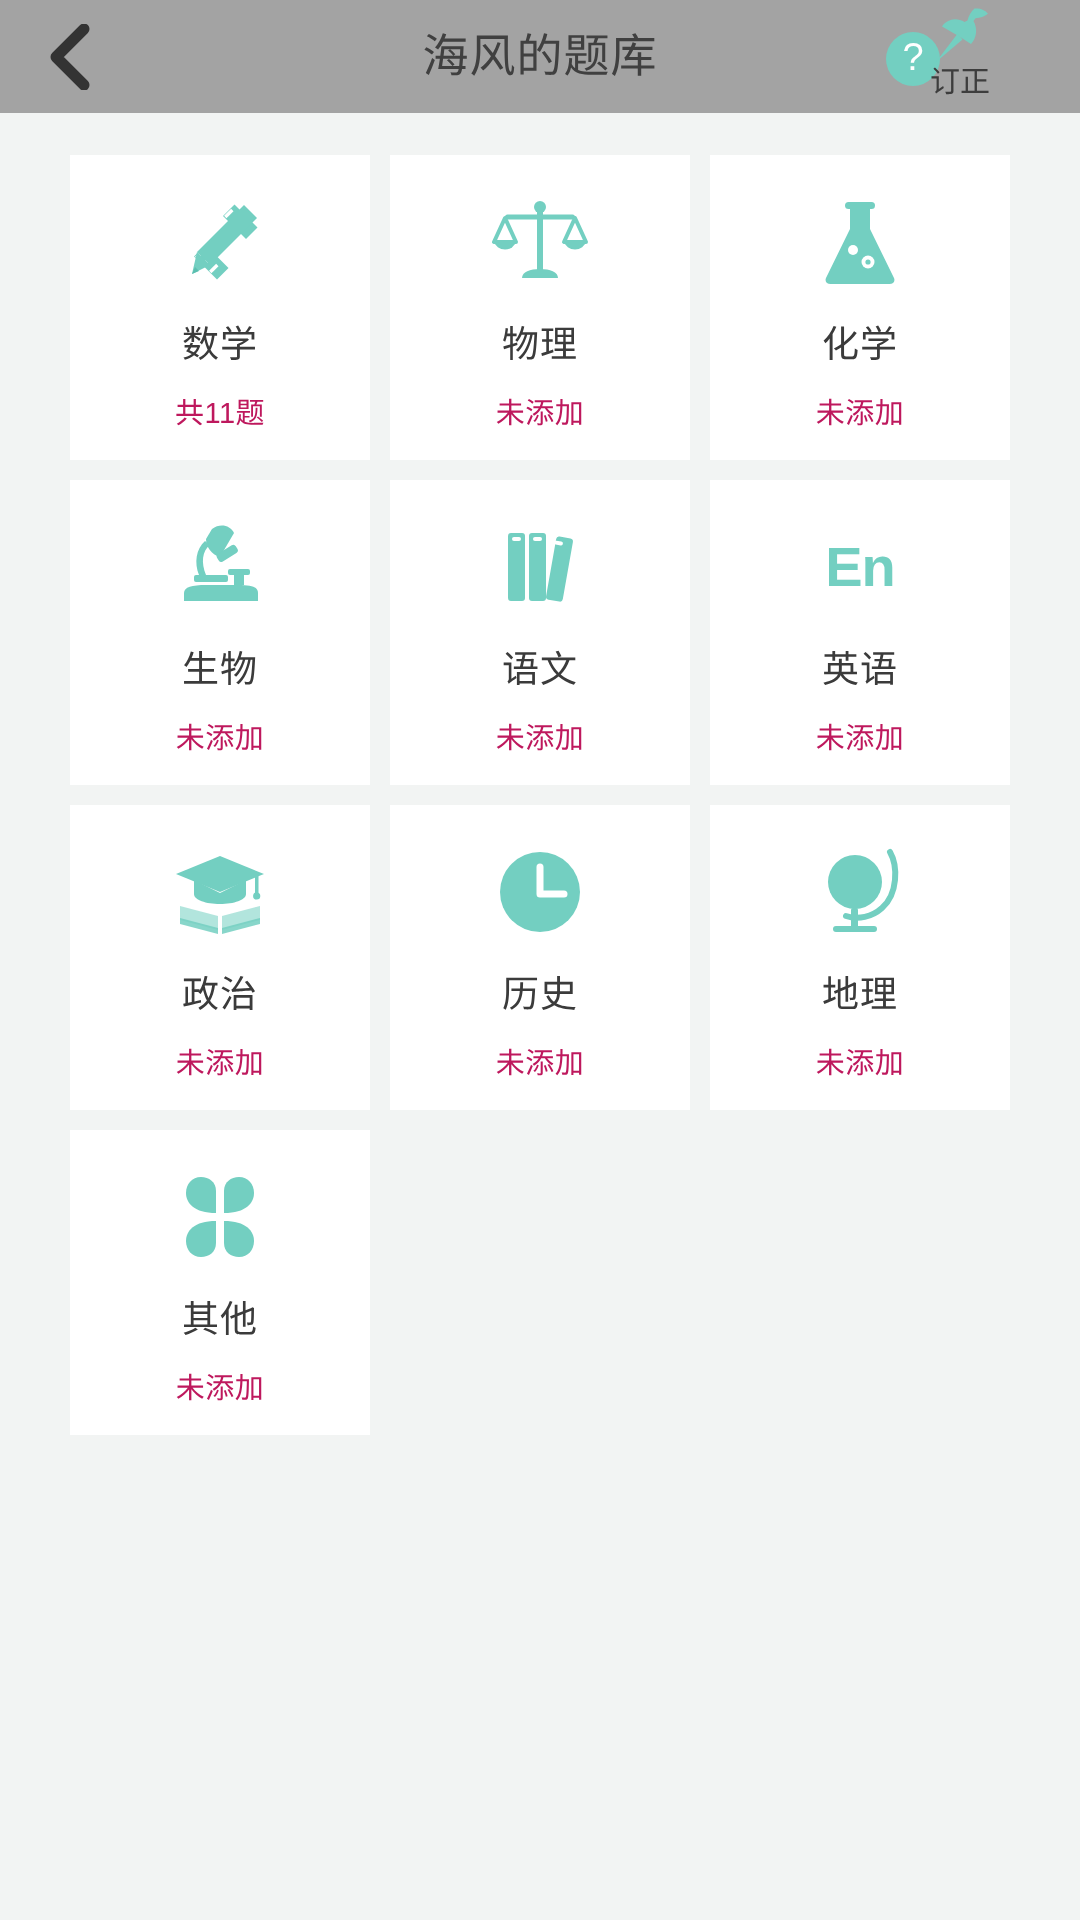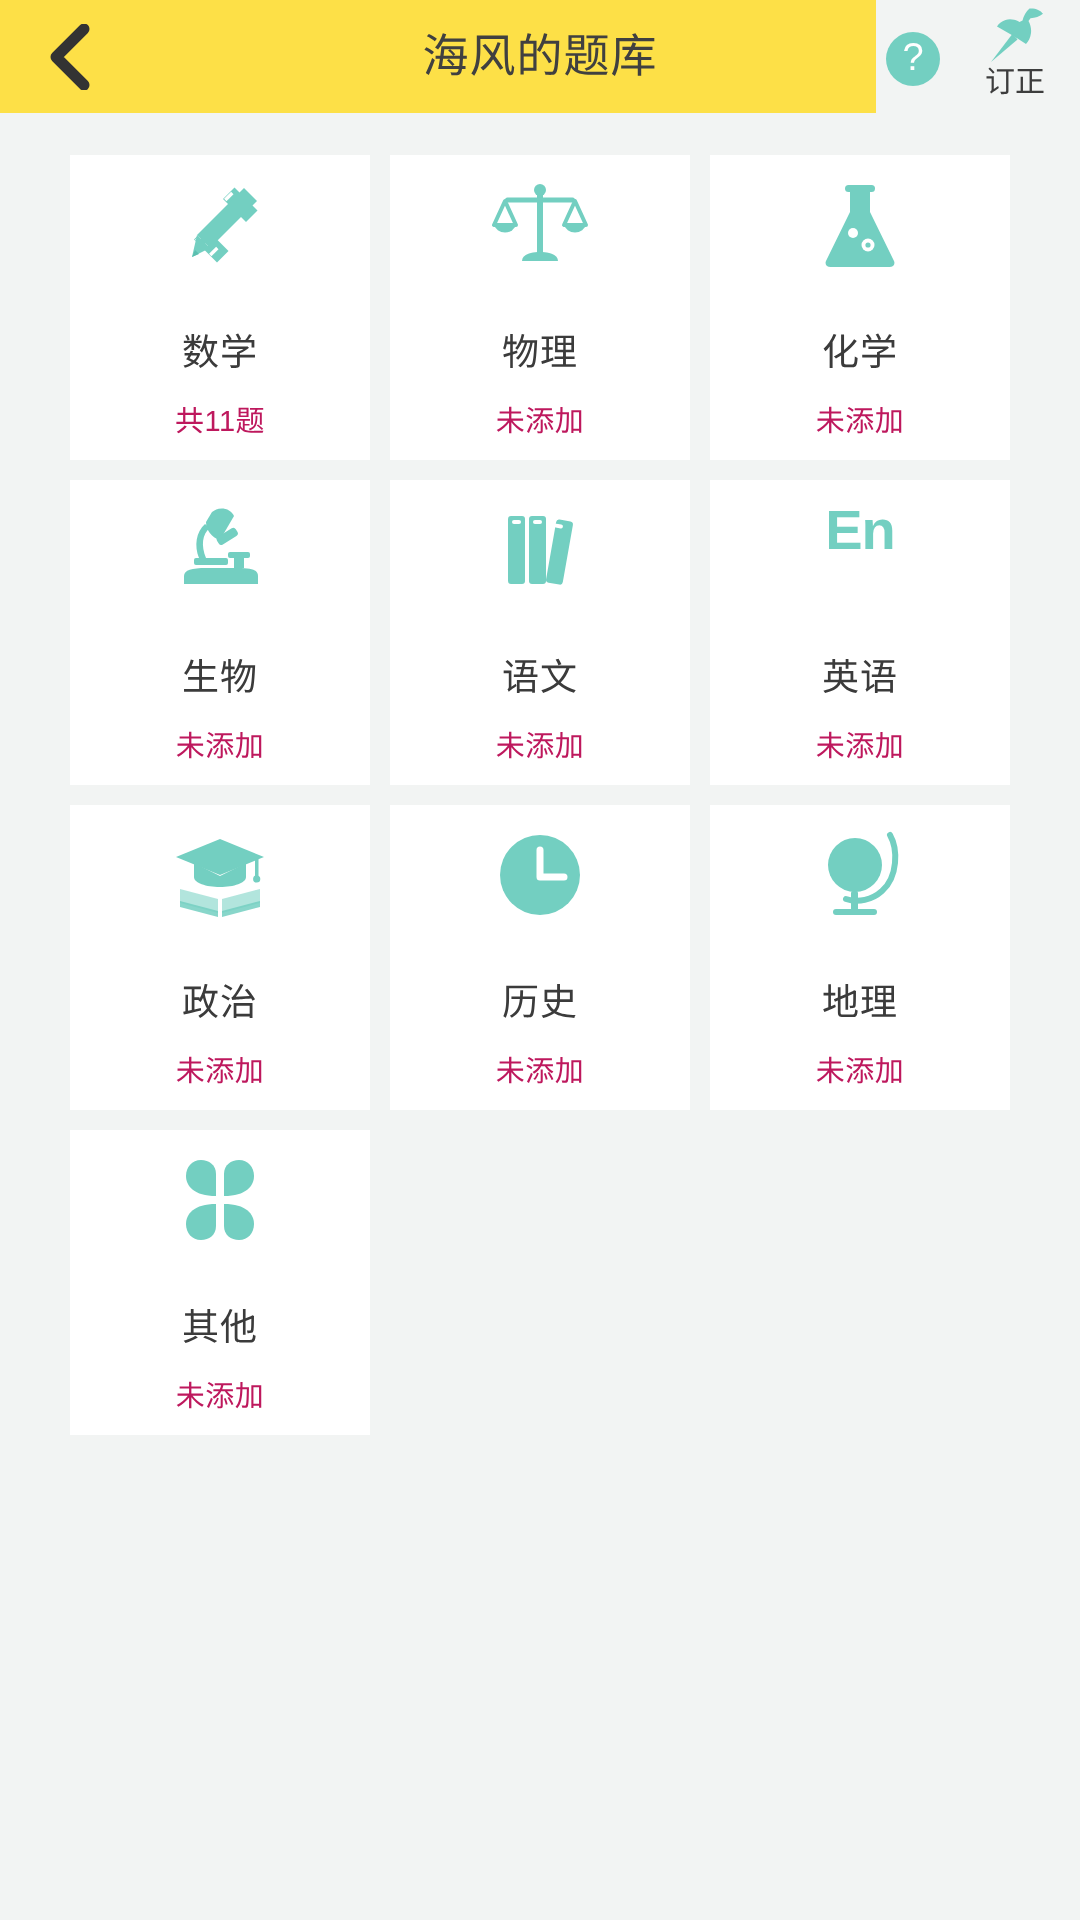--- a/index.html
+++ b/index.html
@@ -13,23 +13,23 @@
 
   body {
     background: #f2f4f3;
     font-family: "Liberation Sans", "DejaVu Sans", sans-serif;
     -webkit-font-smoothing: antialiased;
   }
 
   
   .header {
     position: relative;
-    width: 876px;
+    width: 1080px;
     height: 113px;
-    background: #fde047;
+    background: #a3a3a3;
   }
 
   .back-btn {
     position: absolute;
     left: 20px;
     top: 10px;
     width: 96px;
     height: 94px;
     display: flex;
     align-items: center;
@@ -70,21 +70,21 @@
     color: #ffffff;
     font-size: 38px;
     line-height: 1;
     font-weight: 400;
     position: relative;
     top: -2px;
   }
 
   .correct-btn {
     position: absolute;
-    left: 965px;
+    left: 910px;
     top: 6px;
     width: 100px;
     height: 100px;
     display: flex;
     flex-direction: column;
     align-items: center;
     cursor: pointer;
   }
   .correct-btn .pin-wrap {
     height: 58px;
@@ -118,31 +118,31 @@
     display: flex;
     flex-direction: column;
     align-items: center;
     cursor: pointer;
   }
 
   .card-icon {
     height: 130px;
     width: 100%;
     display: flex;
-    align-items: flex-start;
+    align-items: center;
     justify-content: center;
     margin-top: 22px;
   }
   .card-icon svg { display: block; }
 
   .card-title {
     font-size: 37px;
     color: #3b3b3b;
     line-height: 40px;
-    margin-top: 26px;
+    margin-top: 18px;
     letter-spacing: 1px;
   }
 
   .card-sub {
     font-size: 29px;
     color: #be185d;
     line-height: 32px;
     margin-top: 32px;
     letter-spacing: 0.5px;
   }

